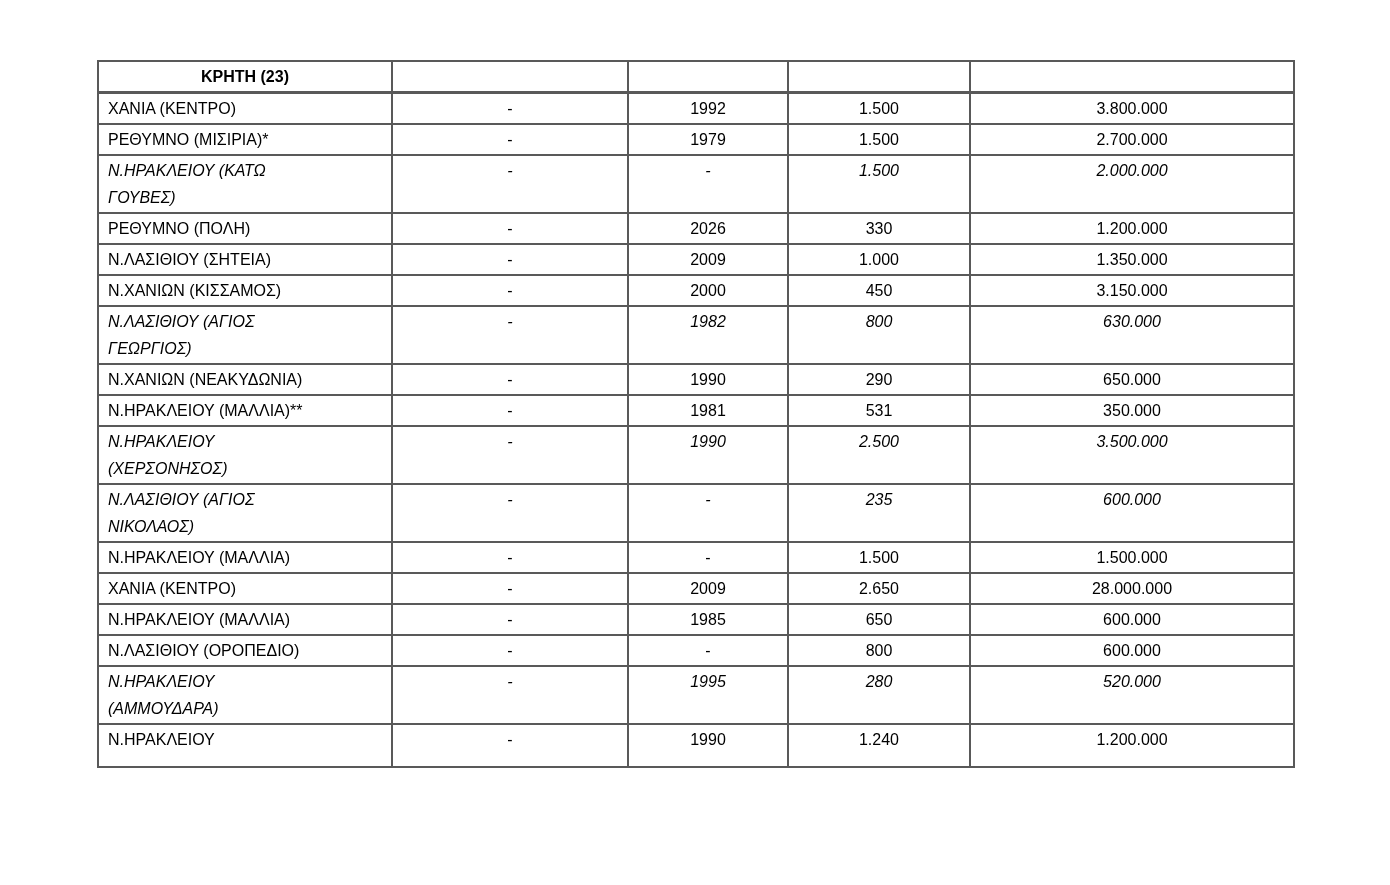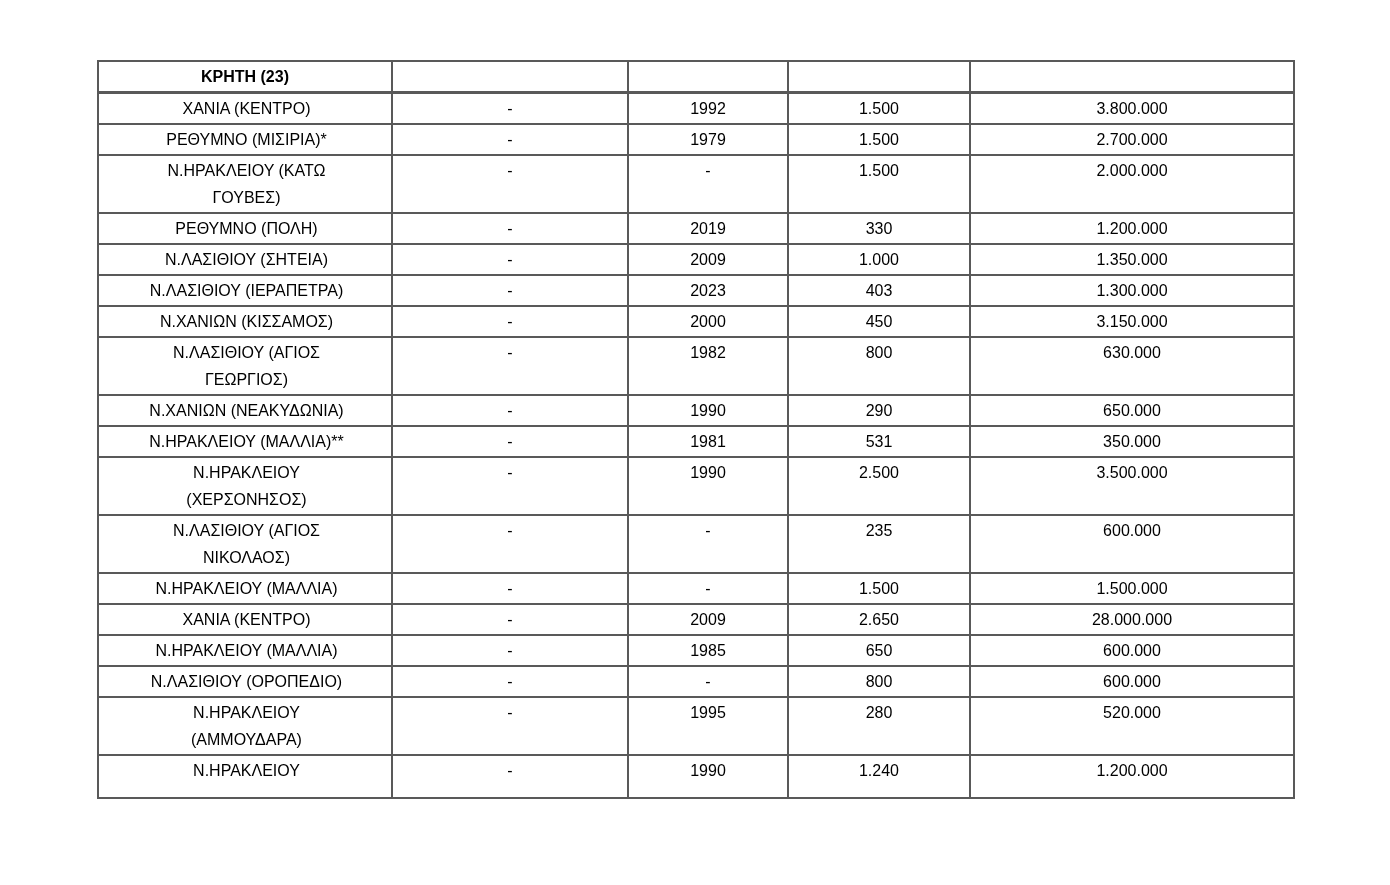--- a/index.html
+++ b/index.html
@@ -41,29 +41,29 @@
     overflow:hidden;
     white-space:nowrap;
   }
   table.props thead th{
     font-weight:bold;
     text-align:center;
     height:30px;
     border-bottom:3px solid var(--border-color);
   }
   table.props td.loc{
-    text-align:center;
+    text-align:left;
     padding-left:9px;
     white-space:normal;
   }
   table.props td.num{
     text-align:center;
   }
   table.props tbody tr{height:29px;}
-  table.props tbody tr.two-line{height:57px;}
+  table.props tbody tr.two-line{height:57px;font-style:italic;}
   table.props tbody tr.tall-row{height:43px;}
 </style>
 </head>
 <body>
 
 <div class="page">
   <table class="props">
     <colgroup>
       <col class="c-loc">
       <col class="c-dash">
@@ -98,37 +98,30 @@
         <tr class="two-line">
           <td class="loc"><span>Ν.ΗΡΑΚΛΕΙΟΥ (ΚΑΤΩ</span><div>ΓΟΥΒΕΣ)</div></td>
           <td class="num">-</td>
           <td class="num">-</td>
           <td class="num">1.500</td>
           <td class="num">2.000.000</td>
         </tr>
         <tr>
           <td class="loc"><span>ΡΕΘΥΜΝΟ (ΠΟΛΗ)</span></td>
           <td class="num">-</td>
-          <td class="num">2019</td>
+          <td class="num">2026</td>
           <td class="num">330</td>
           <td class="num">1.200.000</td>
         </tr>
         <tr>
           <td class="loc"><span>Ν.ΛΑΣΙΘΙΟΥ (ΣΗΤΕΙΑ)</span></td>
           <td class="num">-</td>
           <td class="num">2009</td>
           <td class="num">1.000</td>
           <td class="num">1.350.000</td>
-        </tr>
-        <tr>
-          <td class="loc"><span>Ν.ΛΑΣΙΘΙΟΥ (ΙΕΡΑΠΕΤΡΑ)</span></td>
-          <td class="num">-</td>
-          <td class="num">2023</td>
-          <td class="num">403</td>
-          <td class="num">1.300.000</td>
         </tr>
         <tr>
           <td class="loc"><span>Ν.ΧΑΝΙΩΝ (ΚΙΣΣΑΜΟΣ)</span></td>
           <td class="num">-</td>
           <td class="num">2000</td>
           <td class="num">450</td>
           <td class="num">3.150.000</td>
         </tr>
         <tr class="two-line">
           <td class="loc"><span>Ν.ΛΑΣΙΘΙΟΥ (ΑΓΙΟΣ</span><div>ΓΕΩΡΓΙΟΣ)</div></td>

